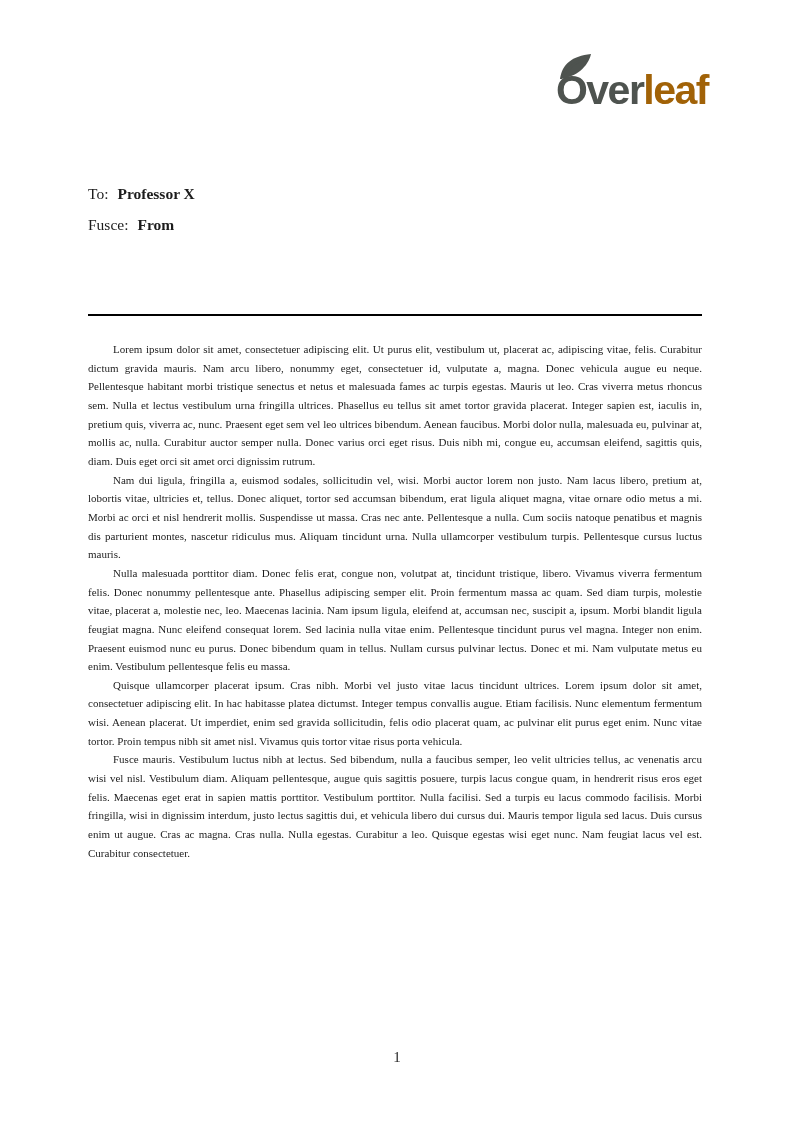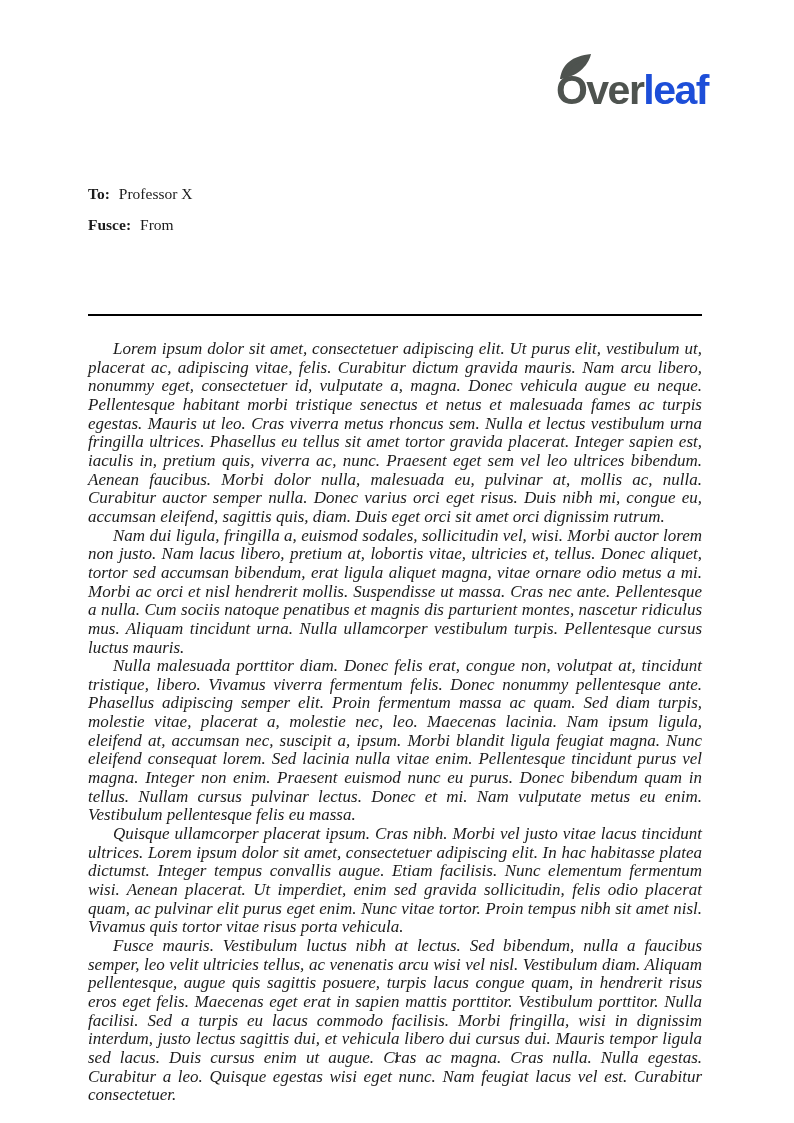--- a/index.html
+++ b/index.html
@@ -33,41 +33,40 @@
   .logo svg path{fill:#4e534f;}
 
   
   .memo-fields{
     position:absolute;
     top:184px;left:88px;right:92px;
     font-size:15.5px;
     line-height:19px;
   }
   .field{margin-bottom:12px;}
-  .field-label{font-weight:bold;margin-right:9px;}
-  .field-value{font-weight:normal;}
+  .field-label{font-weight:normal;margin-right:9px;}
+  .field-value{font-weight:bold;}
 
   
   .rule{
     position:absolute;
     top:314px;left:88px;right:92px;
     height:2px;
     background:#000000;
     border:0;margin:0;
   }
 
   
   .body-text{
     position:absolute;
     top:340px;left:88px;right:92px;
-    font-size:17px;
+    font-size:11px;
     line-height:18.65px;
     text-align:justify;
     hyphens:auto;
-    font-style:italic;
     -webkit-hyphens:auto;
   }
   .body-text p{margin:0;text-indent:25px;}
 
   
   .page-number{
     position:absolute;
     top:1049px;left:0;right:0;
     text-align:center;
     font-size:15px;
@@ -77,21 +76,21 @@
 </head>
 <body>
 
 <div class="page">
 
   <div class="logo">
     <svg viewBox="0 0 34 27" aria-hidden="true">
       <path d="M2 26 C4 11 14 3 33 1 C30 14 18 24 2 26 Z"></path>
       <path d="M2 26 C6 18 14 10 24 6 L24 8 C15 12 8 19 4 26 Z"></path>
     </svg>
-    <span class="over" style="color: rgb(78, 83, 79);">Over</span><span class="leaf" style="color: #1d4ed8;">leaf</span>
+    <span class="over" style="color: rgb(78, 83, 79);">Over</span><span class="leaf" style="color: #a16207;">leaf</span>
   </div>
 
   <section class="memo-fields">
     <div class="field">
       <span class="field-label">To:</span><span class="field-value">Professor X</span>
     </div>
     <div class="field">
       <span class="field-label">Fusce:</span><span class="field-value">From</span>
     </div>
   </section>

